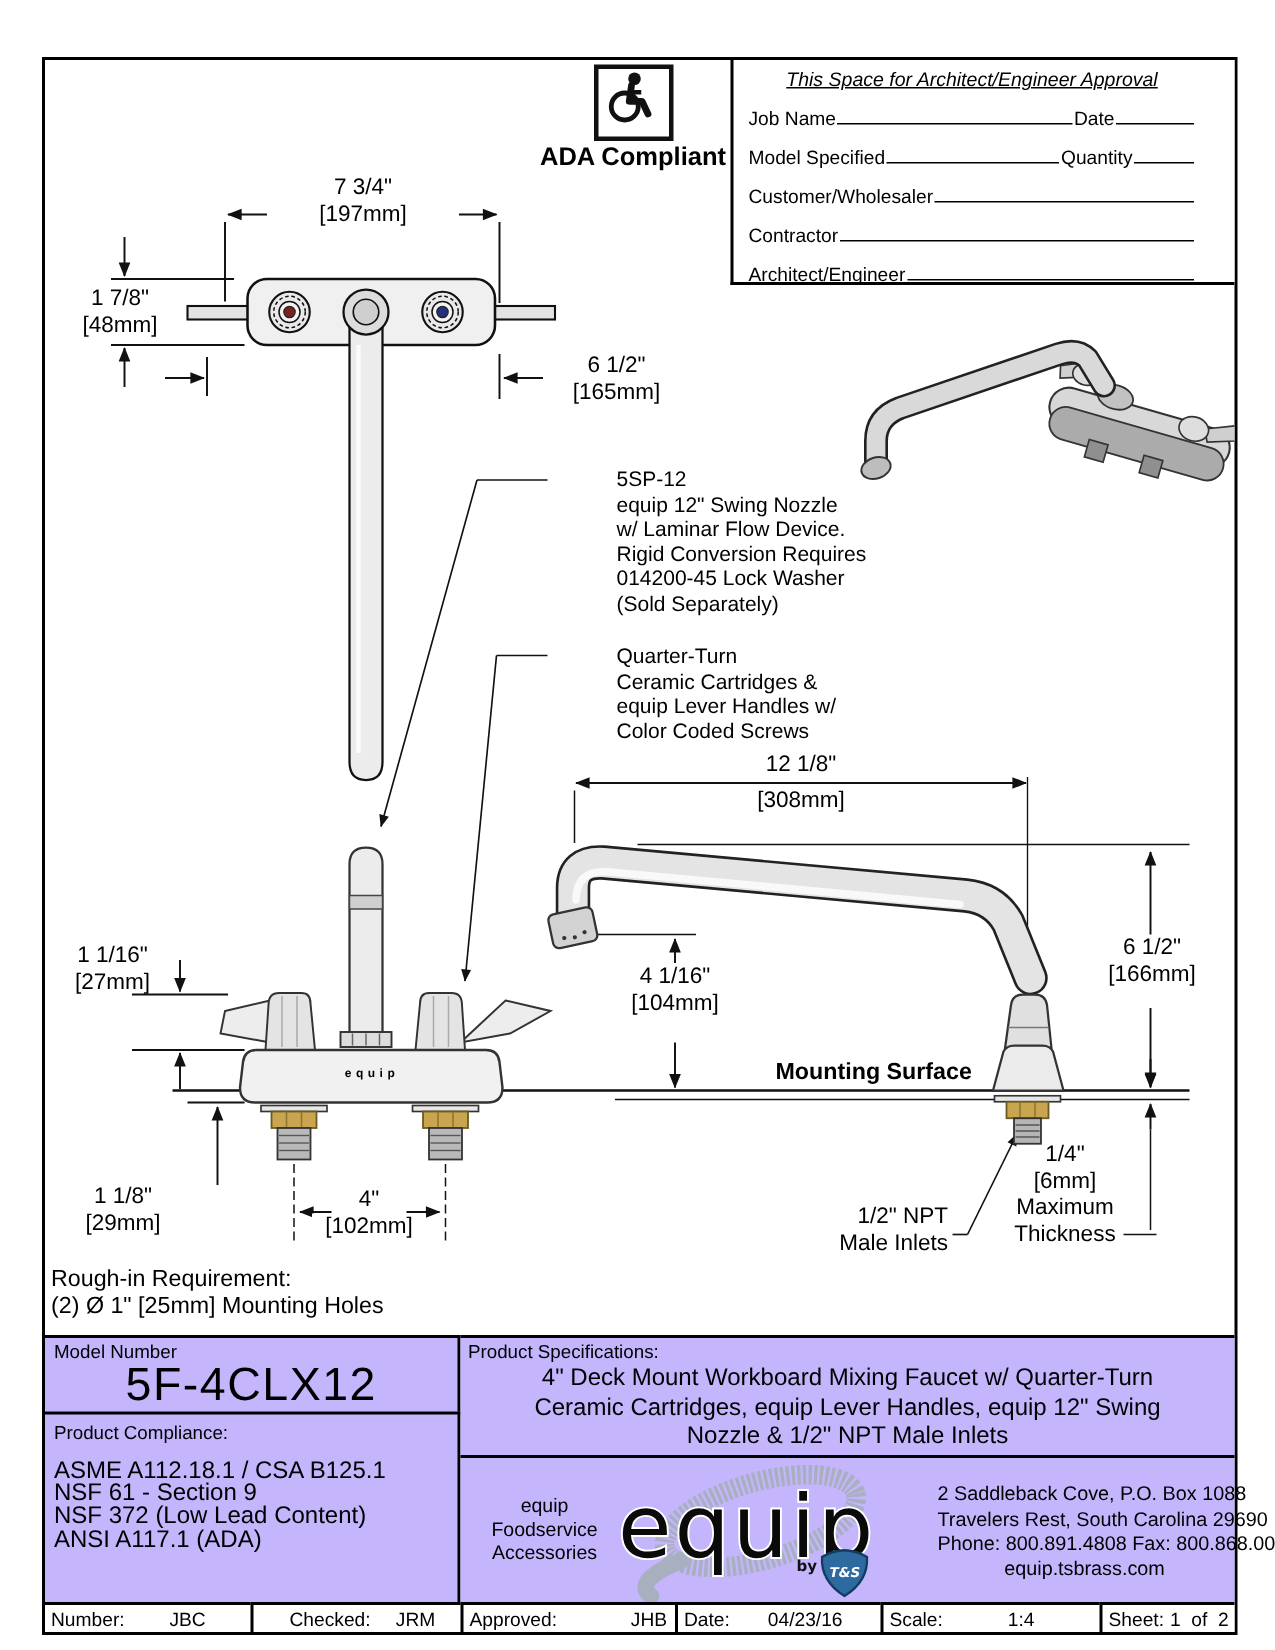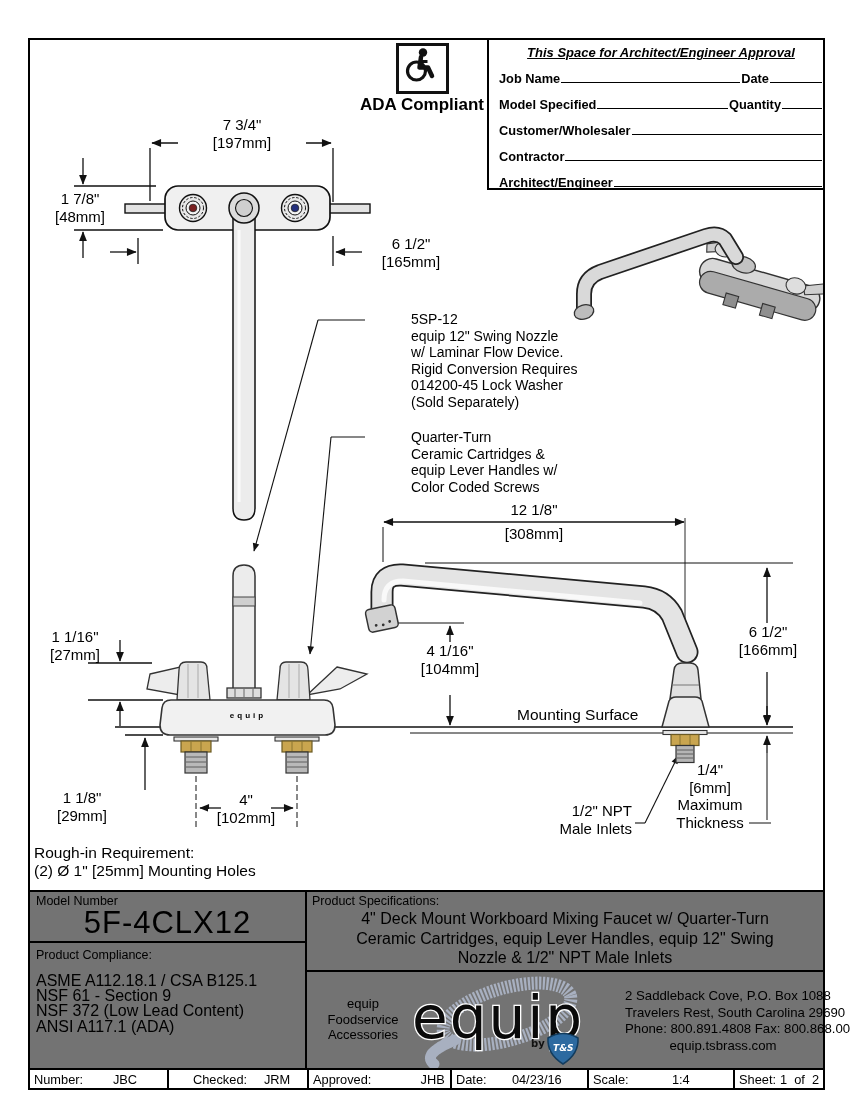--- a/index.html
+++ b/index.html
@@ -4,36 +4,36 @@
 <style>
   html,body{margin:0;padding:0;background:#fff;}
   .sheet{position:relative;width:850px;height:1100px;background:#fff;
          font-family:"Liberation Sans",sans-serif;color:#000;overflow:hidden;}
   .frame{position:absolute;left:28px;top:38px;width:793px;height:1048px;border:2px solid #000;}
   .abs{position:absolute;}
   
   .ada-box{left:366px;top:3px;width:47px;height:45px;border:3px solid #111;background:#fff;}
   .ada-label{left:318px;top:55px;width:148px;text-align:center;font-weight:bold;font-size:17px;}
   .appr{left:457px;top:0;width:336px;height:150px;border-left:2px solid #000;border-bottom:2px solid #000;
-        box-sizing:border-box;padding:5px 0 2px 10px;font-size:12.8px;background:#fff;font-weight:bold;}
+        box-sizing:border-box;padding:5px 26px 2px 10px;font-size:12.8px;background:#fff;}
   .appr-title{text-align:center;font-style:italic;text-decoration:underline;margin-bottom:3px;font-size:13px;}
   .arow{display:flex;align-items:baseline;margin-top:9px;white-space:nowrap;}
   .aline{flex:1;border-bottom:1.3px solid #000;height:13px;margin:0 1px;}
   .aline.s1{flex:0 0 52px;} .aline.s2{flex:0 0 40px;}
   
   .dim{position:absolute;font-size:15px;line-height:17.5px;text-align:center;}
   .dim .ln{display:block;}
   .wbg{background:#fff;}
   .note{position:absolute;font-size:14px;line-height:16.6px;text-align:left;margin-left:44px;}
   .note .ln{display:block;white-space:nowrap;}
-  .mslabel{position:absolute;font-size:15.5px;}
+  .mslabel{position:absolute;font-size:15.5px;font-weight:bold;}
   .roughin{position:absolute;font-size:15.5px;line-height:18px;}
   .deck-brand{position:absolute;font-size:8px;letter-spacing:3px;text-align:center;font-weight:bold;}
   
-  .ibox{position:absolute;box-sizing:border-box;border-top:2px solid #000;background:#737373;}
+  .ibox{position:absolute;box-sizing:border-box;border-top:2px solid #000;background:#c4b5fd;}
   .lbl{position:absolute;font-size:12.5px;}
   .model-val{position:absolute;width:100%;text-align:center;font-size:31px;letter-spacing:1px;}
   .comp-items{position:absolute;left:6px;top:30px;font-size:16px;line-height:15.2px;}
   .comp-items span{display:block;white-space:nowrap;}
   .spec-lines{position:absolute;left:10px;top:17px;width:496px;text-align:center;font-size:16px;line-height:19.5px;}
   .spec-lines span{display:block;}
   .brand-blk{position:absolute;left:8px;top:24px;width:96px;text-align:center;font-size:13px;line-height:15.5px;}
   .brand-blk span{display:block;}
   .addr-blk{position:absolute;left:318px;top:16px;width:196px;text-align:center;font-size:13.2px;line-height:16.5px;}
   .addr-blk span{display:block;white-space:nowrap;}

